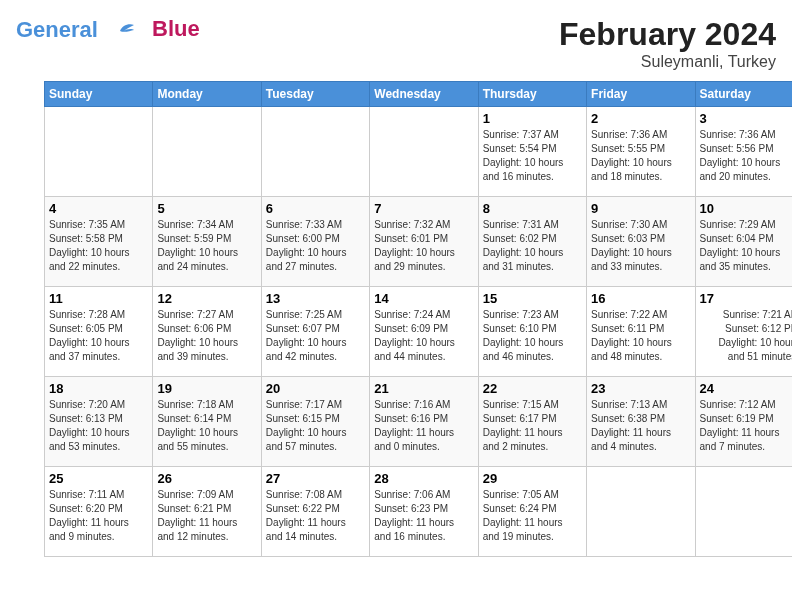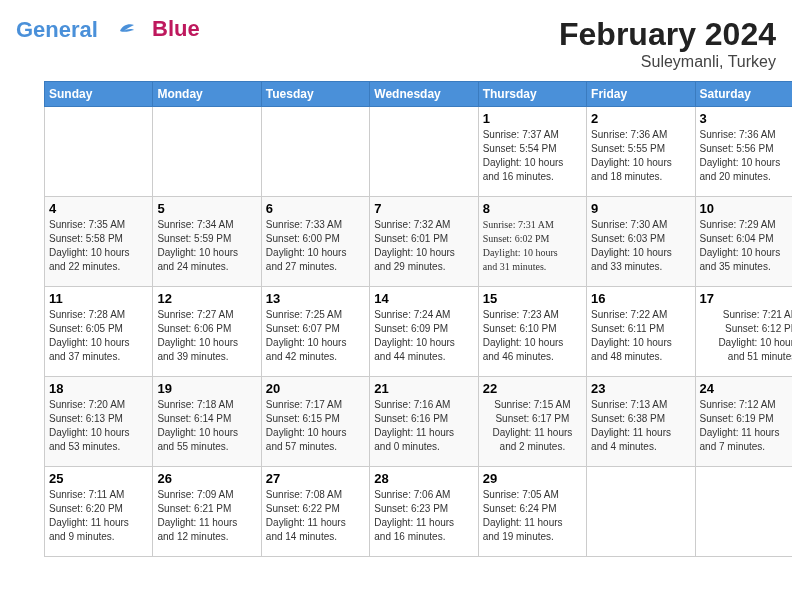--- a/index.html
+++ b/index.html
@@ -161,21 +161,21 @@
         </td>
         <td>
           <span class="day-number">7</span>
           <div class="day-info" style="white-space: pre-line;">Sunrise: 7:32 AM
 Sunset: 6:01 PM
 Daylight: 10 hours
 and 29 minutes.</div>
         </td>
         <td>
           <span class="day-number">8</span>
-          <div class="day-info" style="white-space: pre-line; font-family: Liberation Serif, serif;">Sunrise: 7:31 AM
+          <div class="day-info" style="white-space: pre-line;">Sunrise: 7:31 AM
 Sunset: 6:02 PM
 Daylight: 10 hours
 and 31 minutes.</div>
         </td>
         <td>
           <span class="day-number">9</span>
           <div class="day-info" style="white-space: pre-line;">Sunrise: 7:30 AM
 Sunset: 6:03 PM
 Daylight: 10 hours
 and 33 minutes.</div>
@@ -263,21 +263,21 @@
         </td>
         <td>
           <span class="day-number">21</span>
           <div class="day-info" style="white-space: pre-line;">Sunrise: 7:16 AM
 Sunset: 6:16 PM
 Daylight: 11 hours
 and 0 minutes.</div>
         </td>
         <td>
           <span class="day-number">22</span>
-          <div class="day-info" style="white-space: pre-line; text-align: center;">Sunrise: 7:15 AM
+          <div class="day-info" style="white-space: pre-line;">Sunrise: 7:15 AM
 Sunset: 6:17 PM
 Daylight: 11 hours
 and 2 minutes.</div>
         </td>
         <td>
           <span class="day-number">23</span>
           <div class="day-info" style="white-space: pre-line;">Sunrise: 7:13 AM
 Sunset: 6:38 PM
 Daylight: 11 hours
 and 4 minutes.</div>

